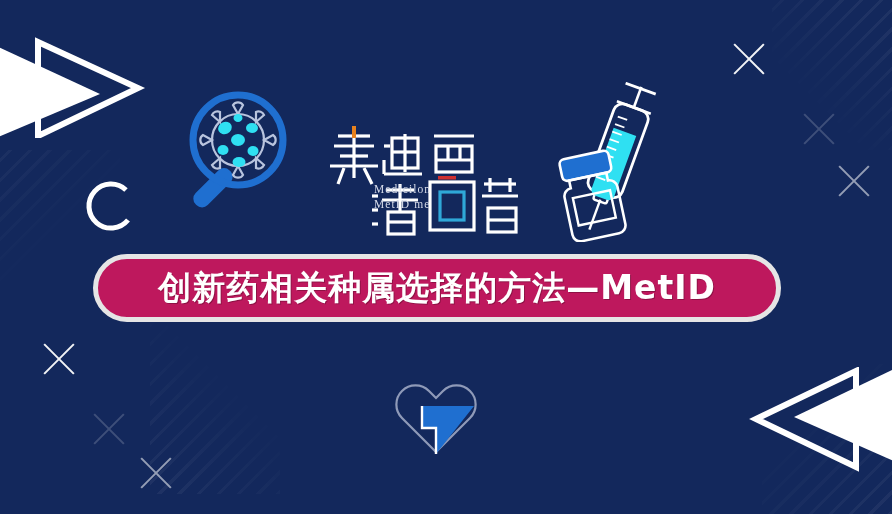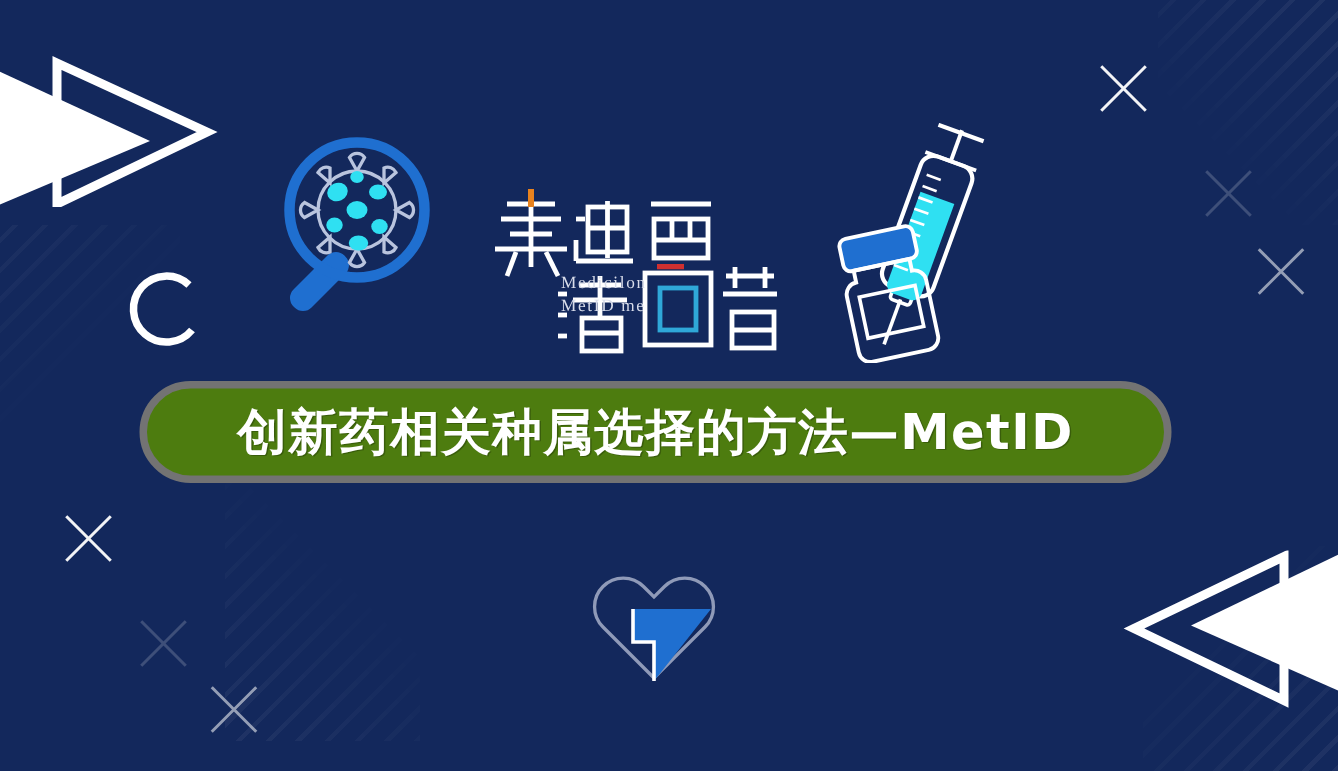--- a/index.html
+++ b/index.html
@@ -76,23 +76,23 @@
     letter-spacing:1.1px;font-family:Liberation Serif, serif;
     white-space:nowrap;
     margin-left:45px;
   }
   .logo-en b{font-weight:400;display:block;}
 
   
   .title-pill{
     position:absolute;left:93px;top:254px;
     width:688px;height:68px;
-    border:5px solid #737373;
+    border:5px solid #e5e5e5;
     border-radius:40px;
-    background:#4d7c0f;
+    background:#be185d;
     box-sizing:border-box;
     display:flex;align-items:center;justify-content:center;
   }
   .title-text{
     color:#ffffff;
     font-size:33px;
     font-weight:bold;
     letter-spacing:1px;
     font-family:"DejaVu Sans","Liberation Sans",sans-serif;
     white-space:nowrap;

